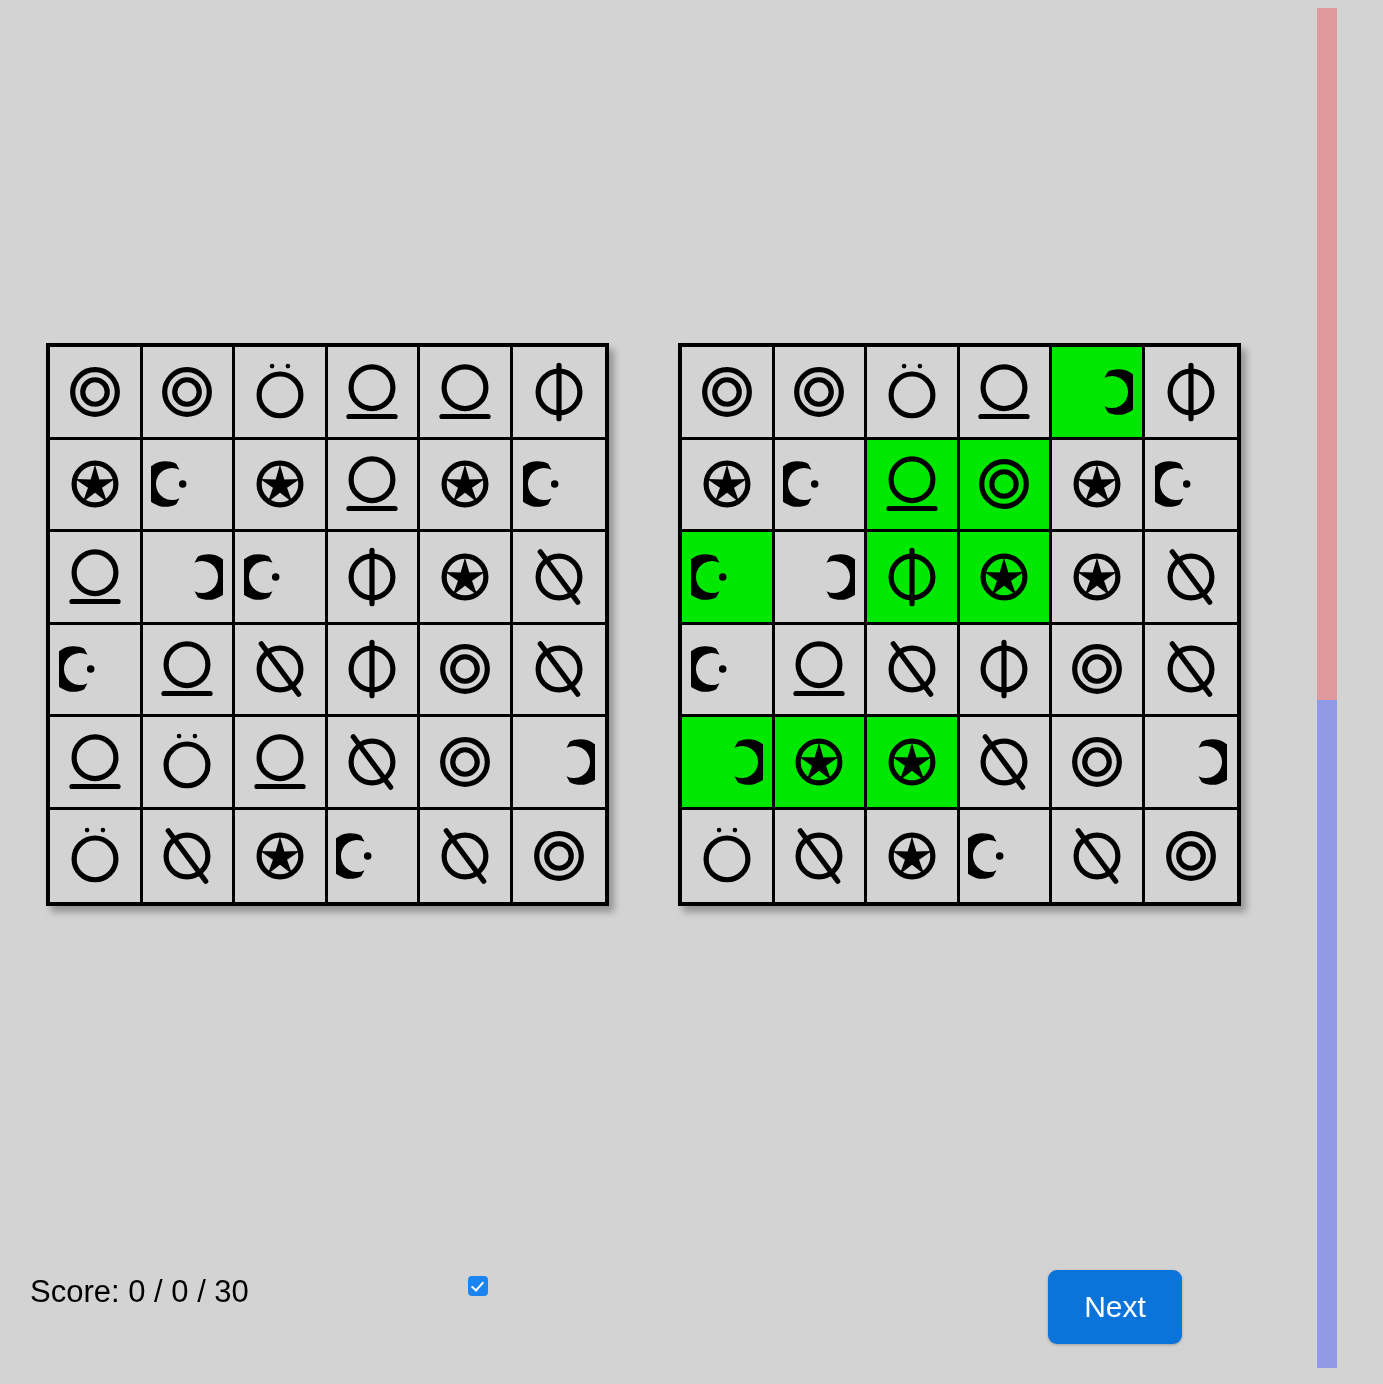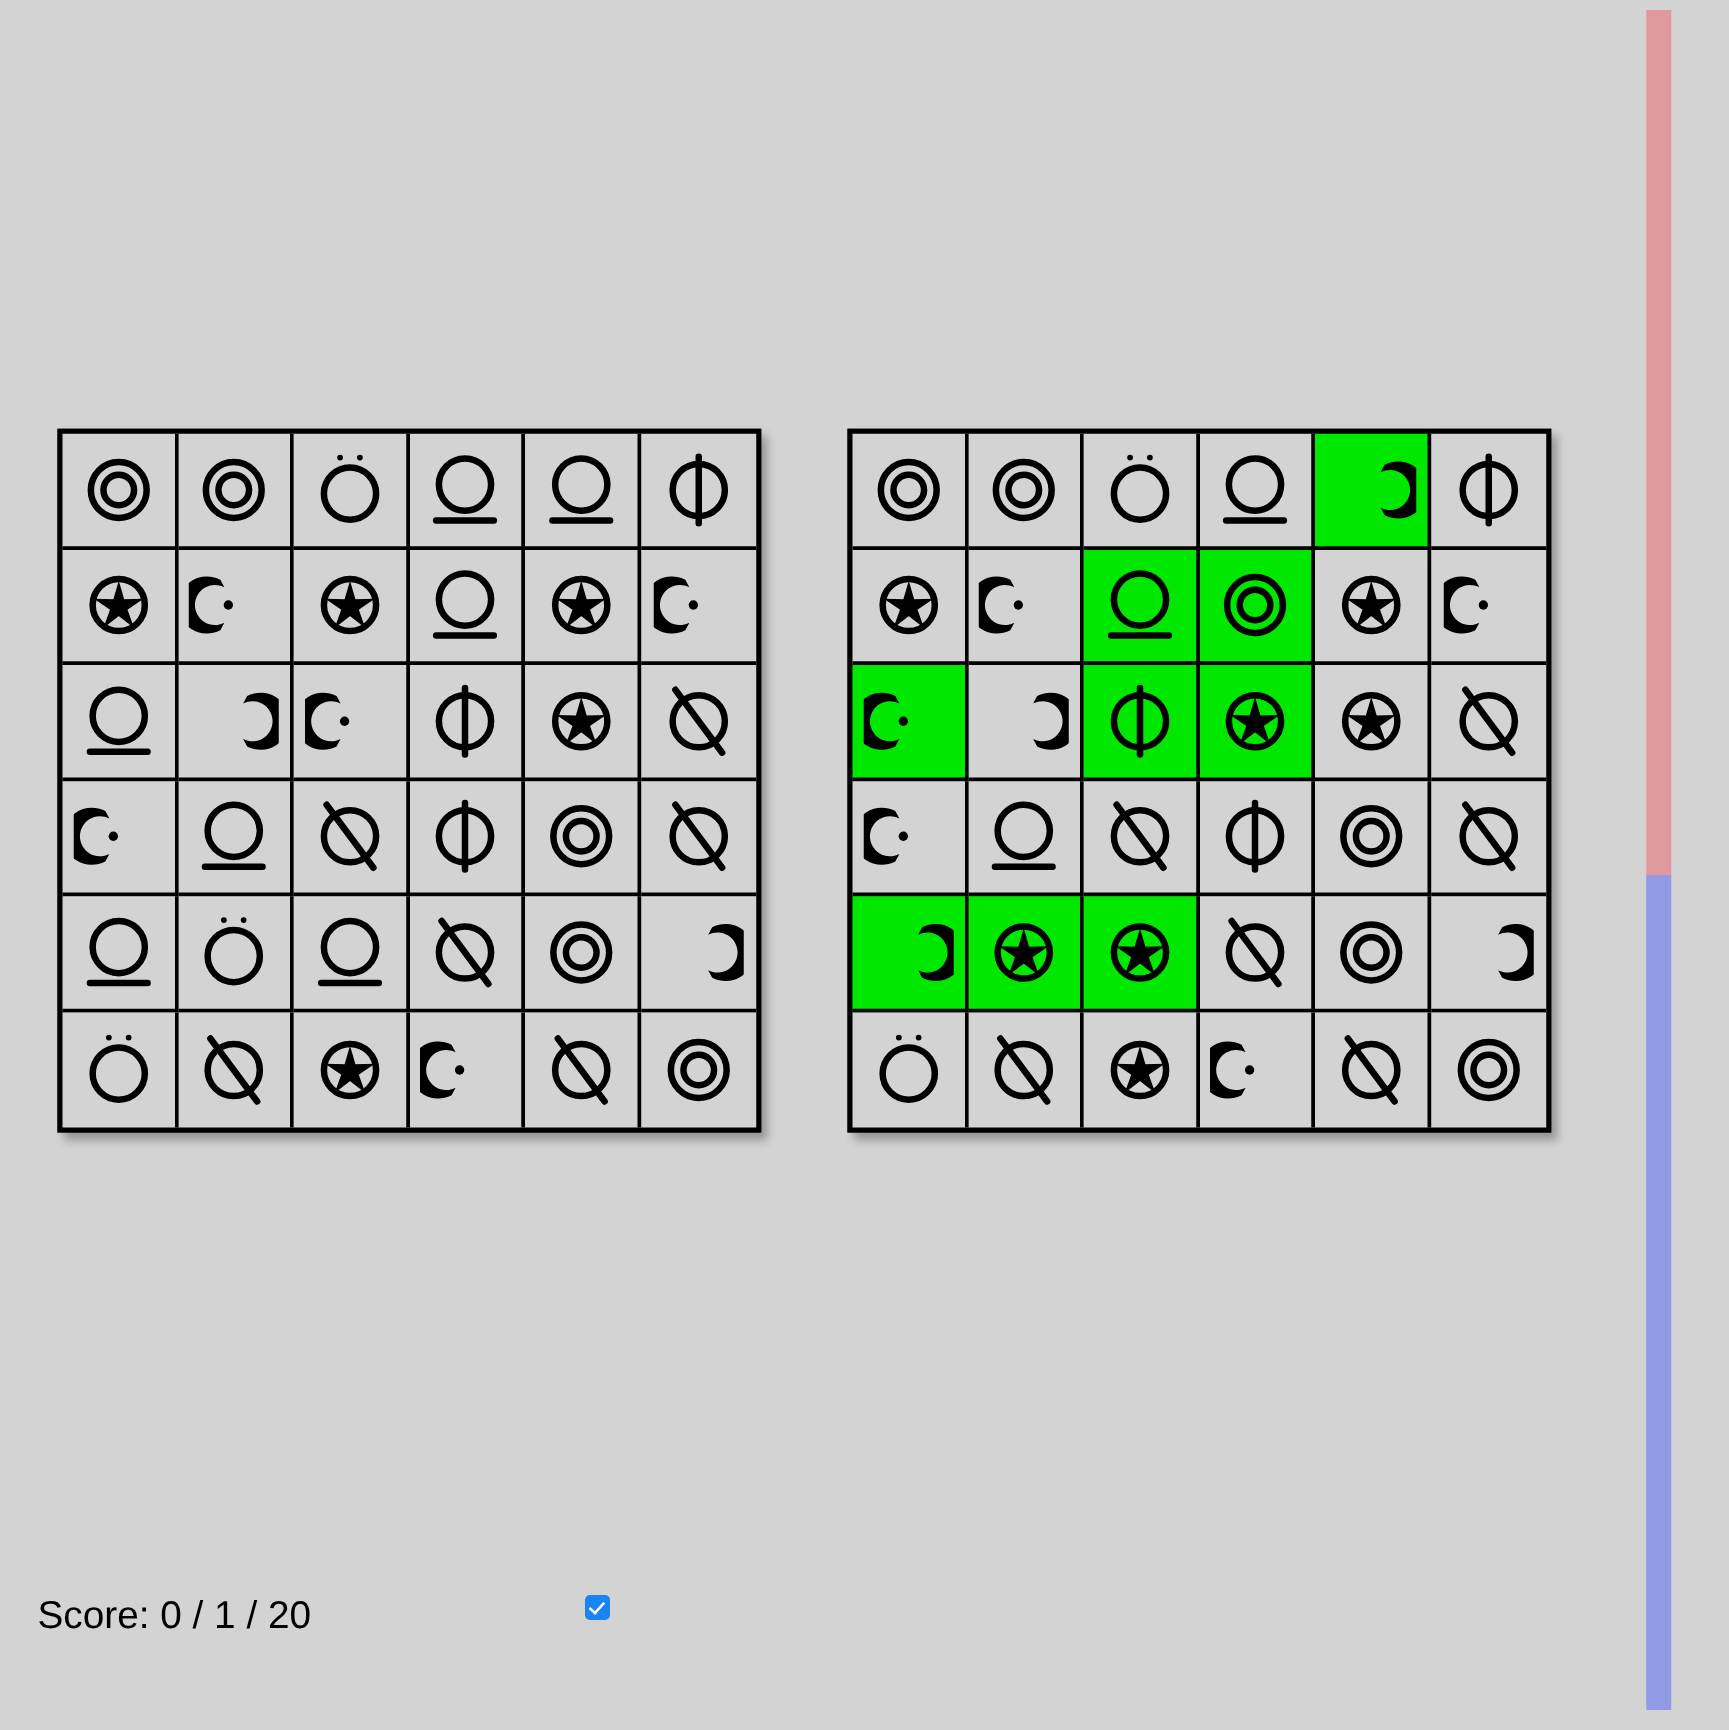--- a/index.html
+++ b/index.html
@@ -724,24 +724,25 @@
           <svg viewBox="0 0 100 100" xmlns="http://www.w3.org/2000/svg" fill="none" stroke="#000" stroke-width="5.2" stroke-linecap="round">
             <circle cx="50" cy="50" r="31"></circle>
             <circle cx="50" cy="50" r="17"></circle>
           </svg>
         </span>
       </div>
     </div>
 </div>
 
 <div id="bottom-bar">
-  <div id="score-text">Score: 0 / 1 / 20</div>
+  <div id="score-text">Score: 0 / 0 / 30</div>
 
   <div id="corrections-group">
     <div id="corrections-checkbox"></div>
   </div>
 
+  <button id="next-button">Next</button>
 </div>
 
 <div id="scroll-strip">
   <div class="seg-top"></div>
   <div class="seg-bottom"></div>
 </div>
 
 </body></html>

